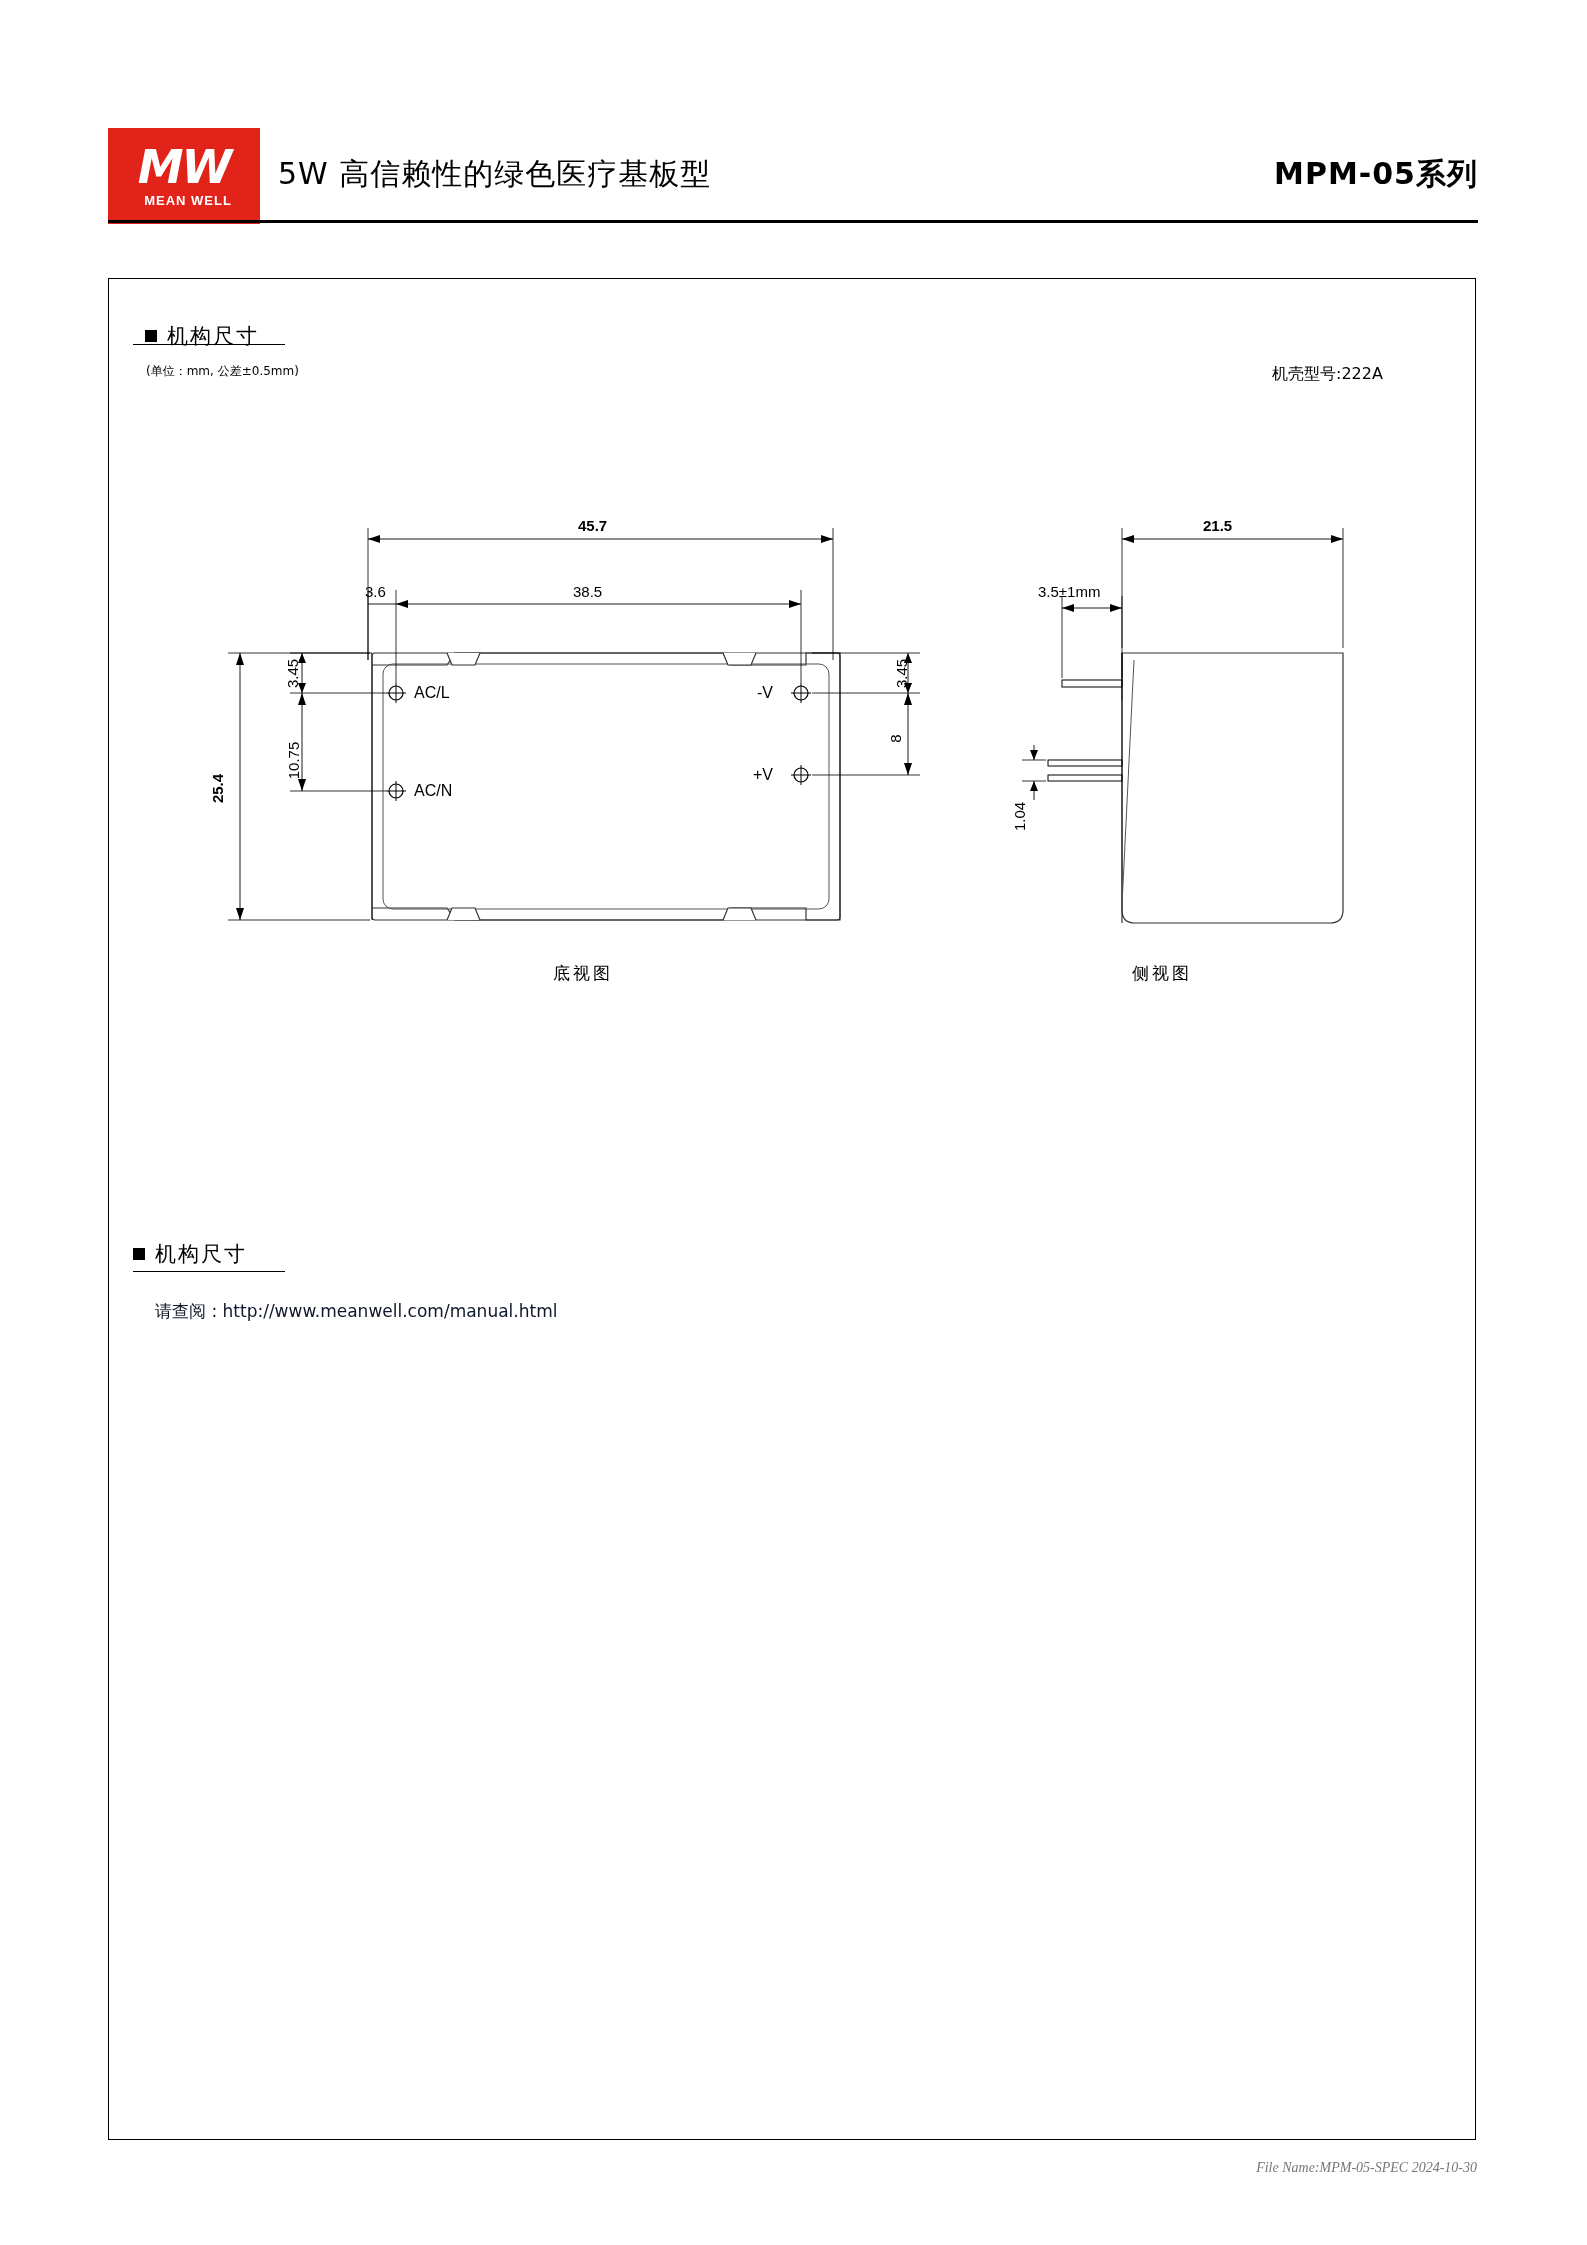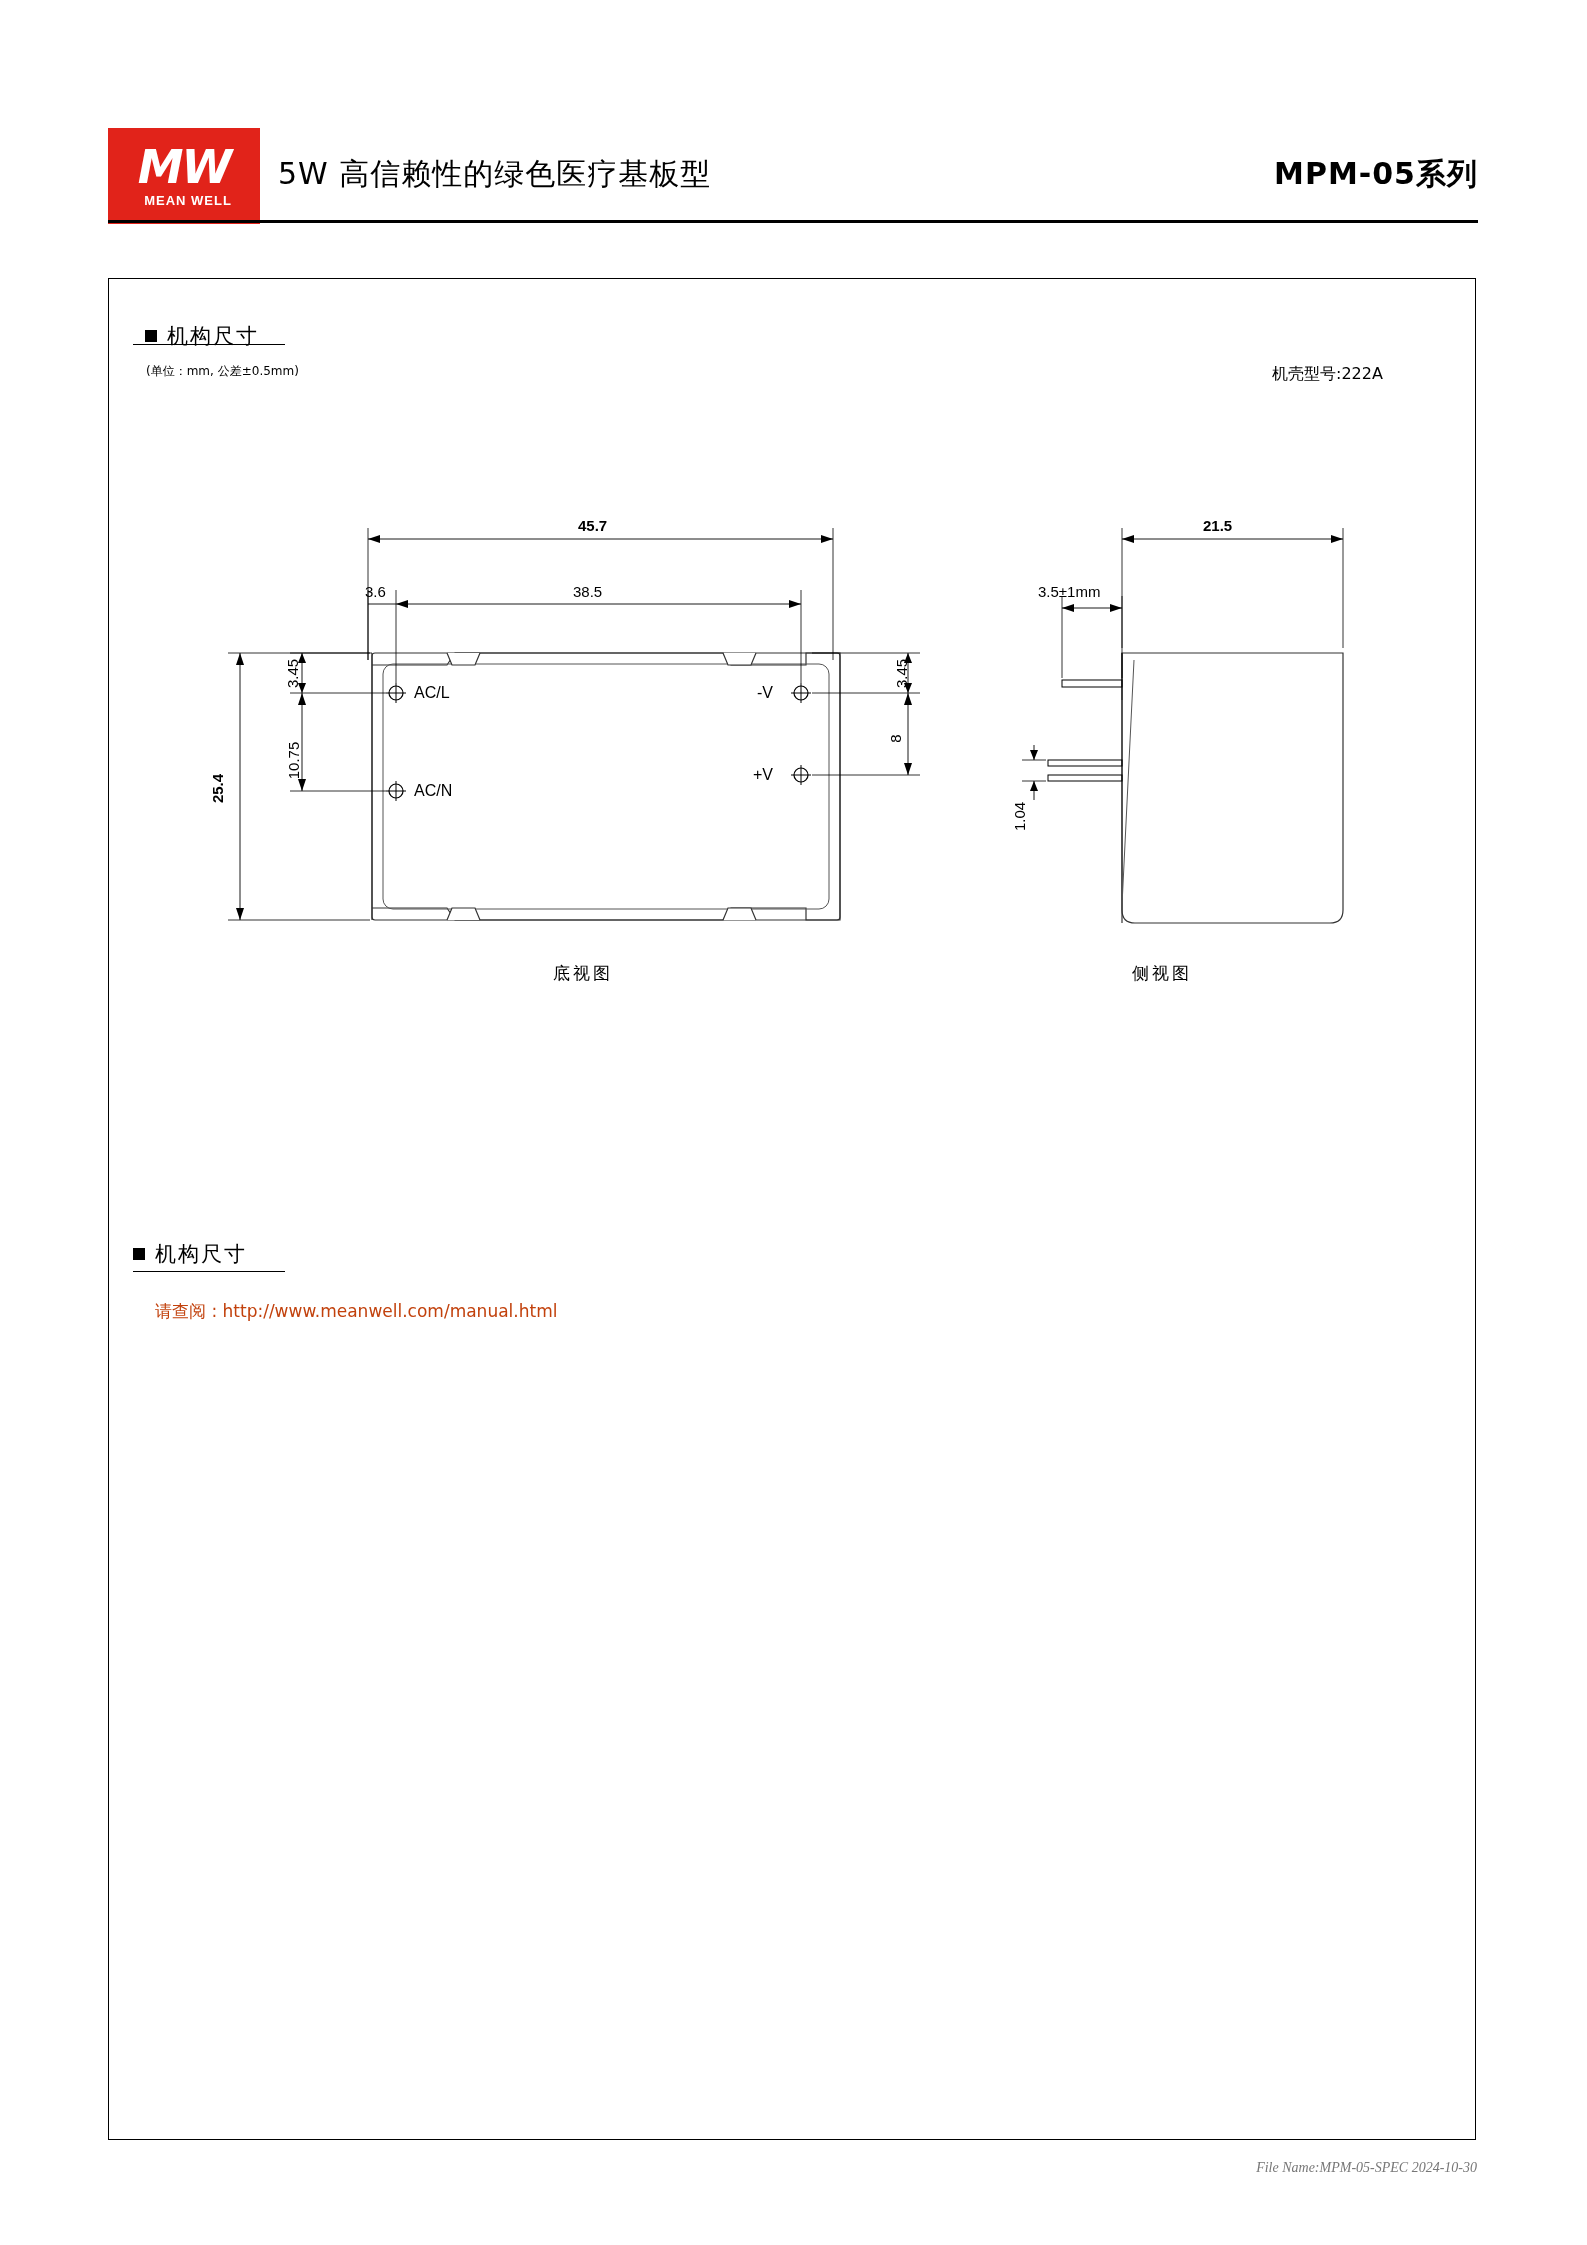--- a/index.html
+++ b/index.html
@@ -181,21 +181,21 @@
     position: absolute;
     font-family: "Liberation Sans", sans-serif;
     font-size: 16px;
     color: #000;
     white-space: nowrap;
   }
   .manual-link {
     position: absolute;
     font-family: "DejaVu Sans", sans-serif;
     font-size: 17px;
-    color: #c2410c;
+    color: #0f172a;
     white-space: nowrap;
   }
 </style>
 </head>
 <body>
 
 <div id="header">
   <div id="logo-box">
     <div id="logo-mw">MW</div>
     <div id="logo-sub">MEAN WELL</div>

